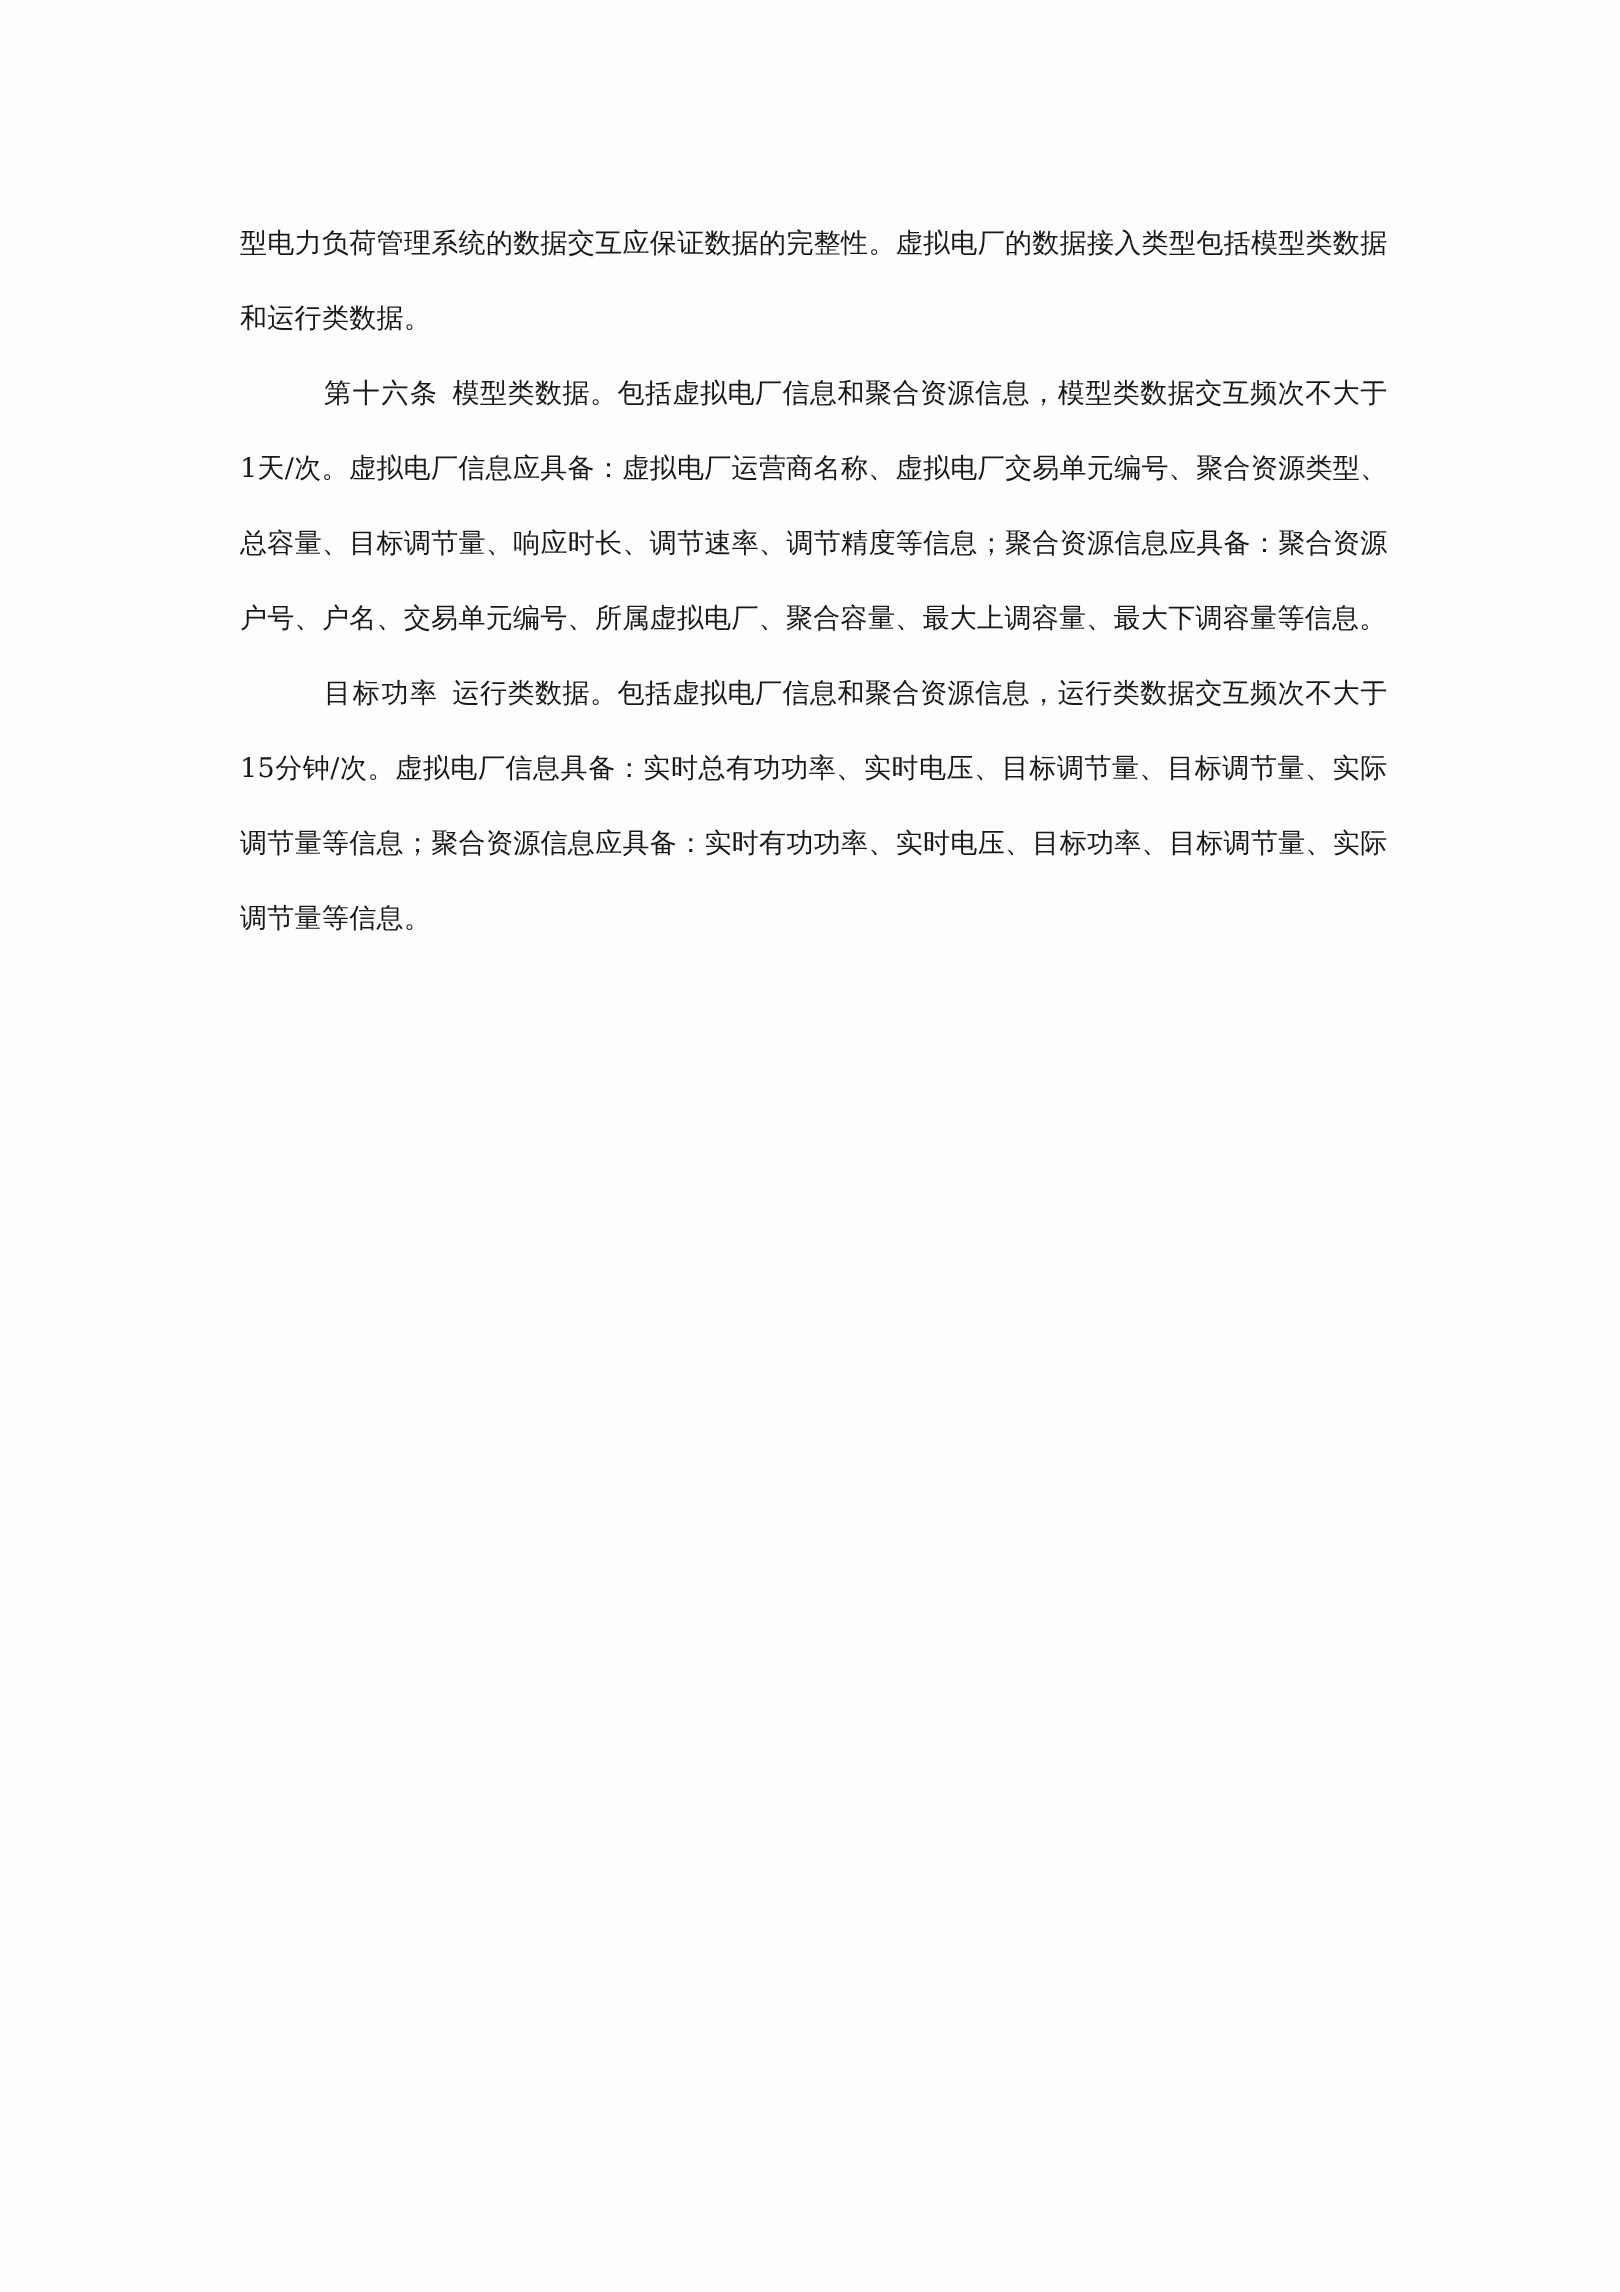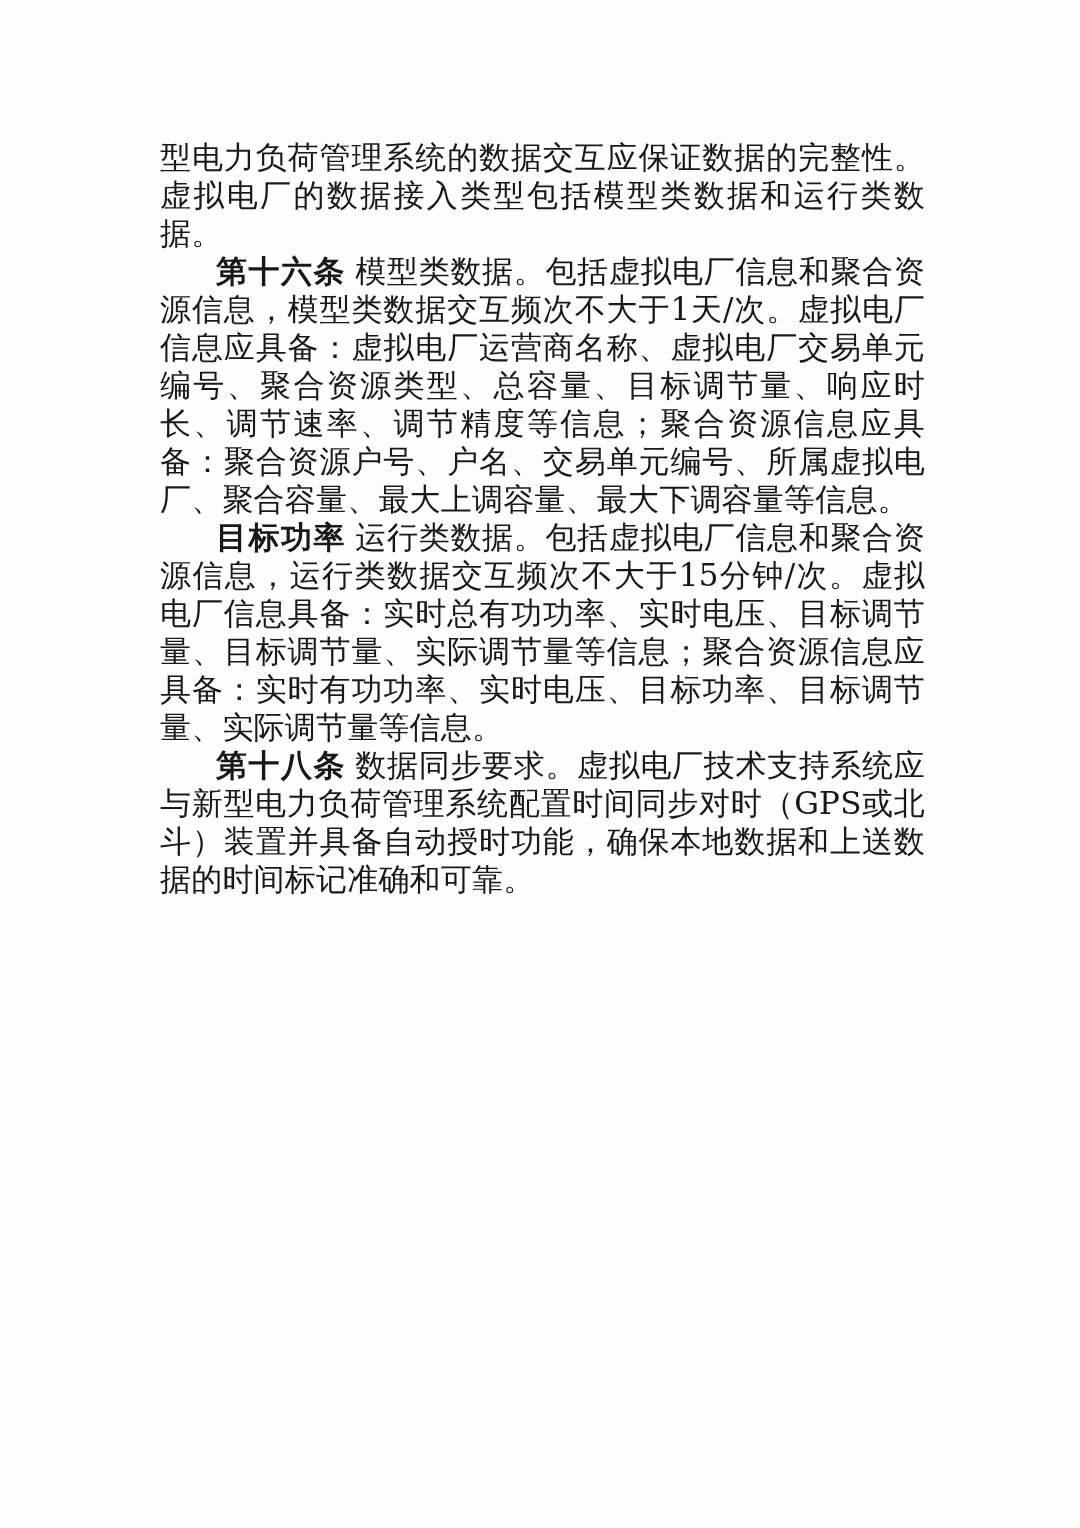--- a/index.html
+++ b/index.html
@@ -20,35 +20,35 @@
     height: 1528px;
     background: #fdfdfb;
     box-sizing: border-box;
     padding: 138px 155px 0 160px;
   }
   .doc-body {
     width: 765px;
   }
   p.para {
     margin: 0 0 0 0;
-    font-size: 31px;
-    line-height: 38px;
+    font-size: 18px;
+    line-height: 50px;
     text-align: justify;
     text-justify: inter-ideograph;
     letter-spacing: 0.2px;
     color: #181818;
   }
   p.para + p.para {
     margin-top: 0px;
   }
   .indent {
     text-indent: 56px;
   }
   .art-label {
-    font-weight: bold;
+    font-weight: normal;
     letter-spacing: 1px;
   }
   .gap-small {
     display: inline-block;
     width: 9px;
   }
 </style>
 </head>
 <body>
 
@@ -60,20 +60,17 @@
     </p>
 
     <p class="para indent">
       <span class="art-label">第十六条</span><span class="gap-small"></span><span>模型类数据。包括虚拟电厂信息和聚合资源信息，模型类数据交互频次不大于1天/次。虚拟电厂信息应具备：虚拟电厂运营商名称、虚拟电厂交易单元编号、聚合资源类型、总容量、目标调节量、响应时长、调节速率、调节精度等信息；聚合资源信息应具备：聚合资源户号、户名、交易单元编号、所属虚拟电厂、聚合容量、最大上调容量、最大下调容量等信息。</span>
     </p>
 
     <p class="para indent">
       <span class="art-label">目标功率</span><span class="gap-small"></span><span>运行类数据。包括虚拟电厂信息和聚合资源信息，运行类数据交互频次不大于15分钟/次。虚拟电厂信息具备：实时总有功功率、实时电压、目标调节量、目标调节量、实际调节量等信息；聚合资源信息应具备：实时有功功率、实时电压、目标功率、目标调节量、实际调节量等信息。</span>
     </p>
 
-    <p class="para indent">
-      <span class="art-label">第十八条</span><span class="gap-small"></span><span>数据同步要求。虚拟电厂技术支持系统应与新型电力负荷管理系统配置时间同步对时（GPS或北斗）装置并具备自动授时功能，确保本地数据和上送数据的时间标记准确和可靠。</span>
-    </p>
 
 
 
   </div>
 </div>
 
 </body></html>

